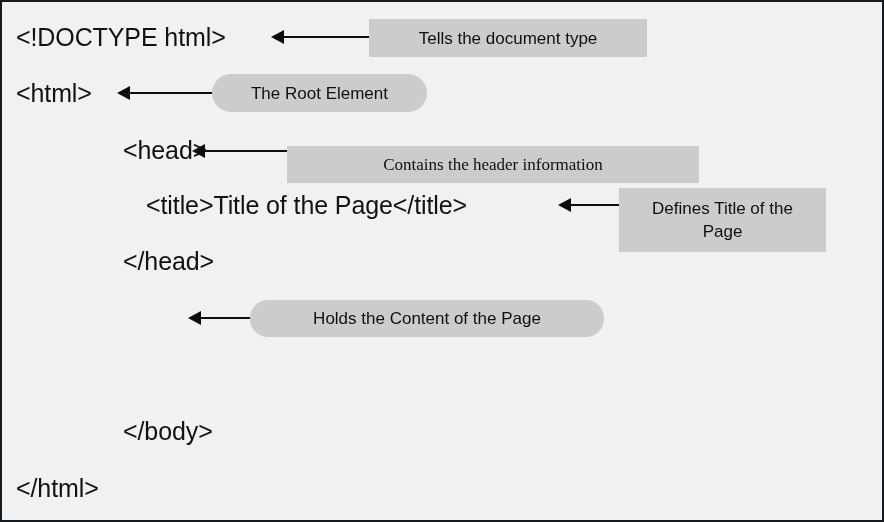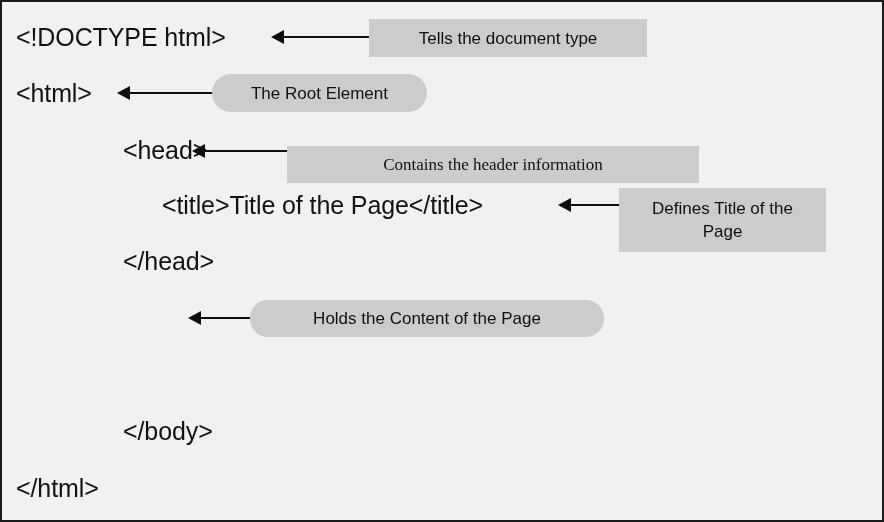--- a/index.html
+++ b/index.html
@@ -24,21 +24,21 @@
     position: absolute;
     color: #121212;
     font-size: 25px;
     line-height: 30px;
     white-space: pre;
     letter-spacing: -0.1px;
   }
 
   .indent-0 { left: 14px; }
   .indent-1 { left: 77px; margin-left: 44px; }
-  .indent-2 { left: 160px; text-align: right; }
+  .indent-2 { left: 144px; text-align: right; }
 
   
   .callout {
     position: absolute;
     background: #cccccc;
     color: #101010;
     font-size: 17px;
     line-height: 23px;
     box-sizing: border-box;
     display: flex;

